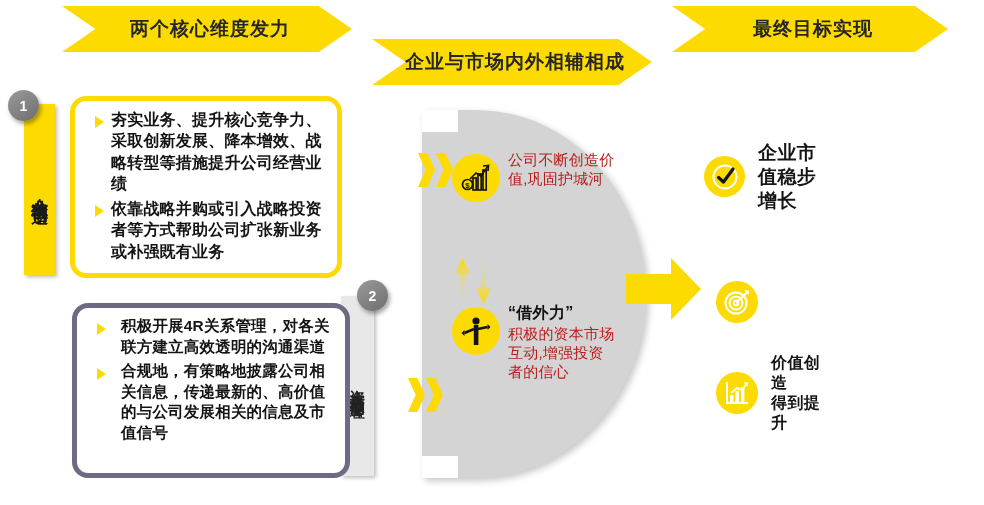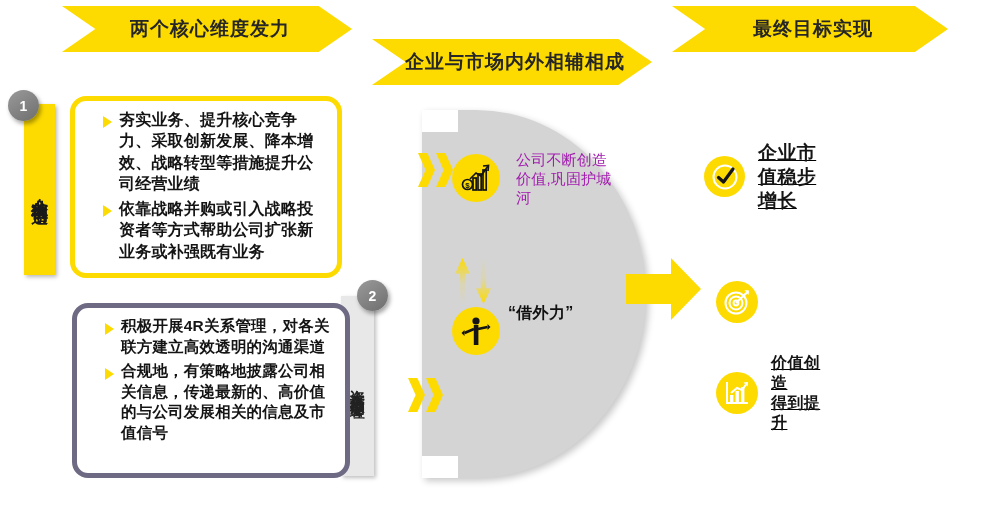--- a/index.html
+++ b/index.html
@@ -69,33 +69,33 @@
     background:#fff;
   }
   #box-1{
     left:70px;top:96px;width:272px;height:182px;
     border:5px solid #fddb00;border-radius:16px;
   }
   #box-2{
     left:72px;top:303px;width:278px;height:175px;
     border:5px solid #6f6a84;border-radius:16px;
   }
-  .bullets{padding:8px 10px 0 24px;}
+  .bullets{padding:8px 10px 0 16px;}
   .blt{display:flex;margin-bottom:4px;}
   .tri{
     flex:0 0 auto;width:0;height:0;margin:7px 7px 0 4px;
     border-left:9px solid #fddb00;
     border-top:6px solid transparent;
     border-bottom:6px solid transparent;
   }
   .btxt{
     font-size:16px;line-height:1.33;color:#141414;
     font-weight:bold;letter-spacing:.2px;
   }
-  #box-2 .btxt{font-size:15.5px;}
+  #box-2 .btxt{font-size:15.5px;margin-left:8px;}
 
   
   #center-shape{
     position:absolute;left:422px;top:110px;width:224px;height:368px;
     background:#d4d4d4;
     border-radius:0 170px 170px 0 / 0 184px 184px 0;
     box-shadow:3px 3px 7px rgba(0,0,0,.22);
   }
   #notch-top{
     position:absolute;left:422px;top:110px;width:36px;height:22px;
@@ -113,22 +113,22 @@
     background:#fddb00;
     display:flex;align-items:center;justify-content:center;
     margin-right:8px;margin-top:4px;
   }
   .c-text{max-width:108px;}
   .c-title{
     font-size:16px;font-weight:bold;color:#111;
     line-height:1.25;margin-bottom:1px;letter-spacing:.3px;
   }
   .c-desc{
-    font-size:15px;color:#a21caf;line-height:1.27;
-    font-weight:500;letter-spacing:.2px;margin-left:8px;
+    font-size:15px;color:#b91c1c;line-height:1.27;
+    font-weight:500;letter-spacing:.2px;
   }
 
   
   .chev{position:absolute;width:17px;height:34px;background:#fddb00;
         clip-path:polygon(0 0,55% 0,100% 50%,55% 100%,0 100%,45% 50%);}
   #chev-a1{left:418px;top:153px;}
   #chev-a2{left:436px;top:153px;}
   #chev-b1{left:408px;top:378px;}
   #chev-b2{left:426px;top:378px;}
 
@@ -142,21 +142,21 @@
     clip-path:polygon(32% 0,68% 0,68% 66%,100% 66%,50% 100%,0 66%,32% 66%);}
 
   
   #big-arrow{
     position:absolute;left:626px;top:258px;width:75px;height:62px;
     background:#fddb00;
     clip-path:polygon(0 26%,60% 26%,60% 0,100% 50%,60% 100%,60% 74%,0 74%);
   }
 
   
-  .res{position:absolute;display:flex;align-items:center;text-decoration:underline;}
+  .res{position:absolute;display:flex;align-items:center;}
   .r-icon{
     flex:0 0 auto;border-radius:50%;background:#fddb00;
     display:flex;align-items:center;justify-content:center;
     margin-right:13px;
   }
   .r-label{
     font-size:16px;font-weight:bold;color:#151515;
     line-height:1.25;letter-spacing:.4px;
   }
   #res-0{left:704px;top:141px;}
@@ -256,20 +256,21 @@
       <svg width="32" height="32" viewBox="0 0 32 32" aria-hidden="true">
         <circle cx="16" cy="6" r="3.6" fill="#141414"></circle>
         <rect x="13.8" y="10" width="4.6" height="20" fill="#141414"></rect>
         <path d="M14 14 L4.5 18 M18 14 L27.5 12" stroke="#141414" stroke-width="2.6" fill="none"></path>
         <path d="M4.5 15 L1.5 18 L4.5 21 Z" fill="#141414"></path>
         <path d="M27.5 9 L30.5 12 L27.5 15 Z" fill="#141414"></path>
       </svg>
     </div>
     <div class="c-text">
       <div class="c-title">“借外力”</div>
+      <div class="c-desc">积极的资本市场互动,增强投资者的信心</div>
     </div>
   </div>
 
   <div id="big-arrow"></div>
 
   <div class="res" id="res-0">
     <div class="r-icon">
       <svg width="30" height="30" viewBox="0 0 30 30" aria-hidden="true">
         <circle cx="15" cy="15" r="11.5" fill="none" stroke="#fff" stroke-width="2"></circle>
         <polyline points="8.5,15.5 13.5,20 23,7" fill="none" stroke="#141414" stroke-width="3.2" stroke-linecap="round" stroke-linejoin="round"></polyline>

